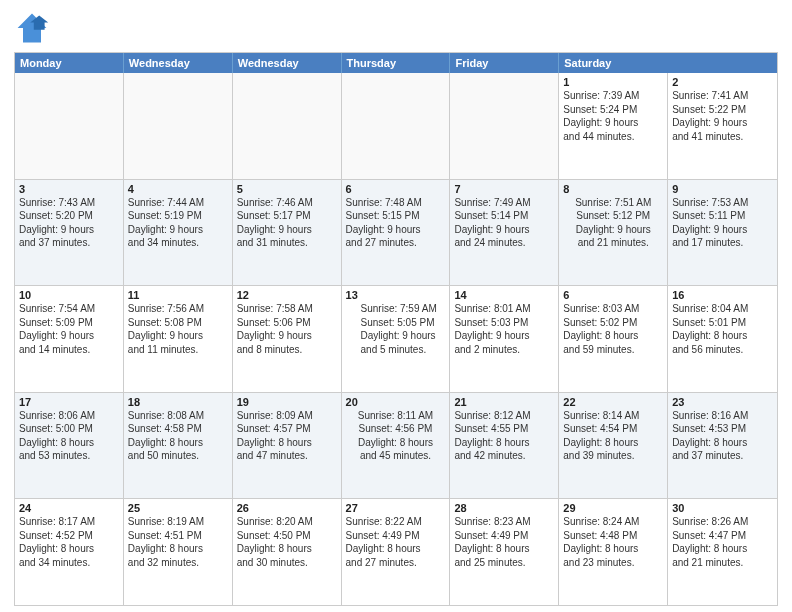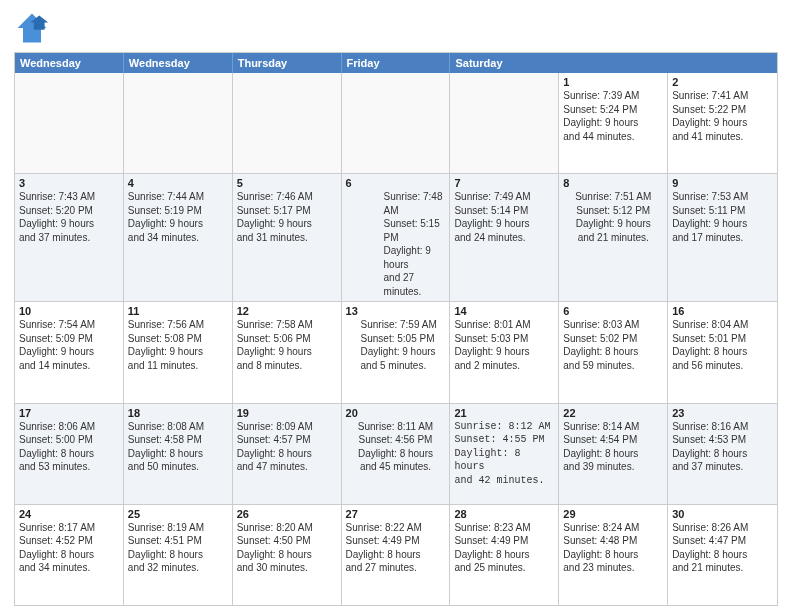--- a/index.html
+++ b/index.html
@@ -131,20 +131,21 @@
       </div>
     </div>
     <div class="title-block">
       <div class="main-title"></div>
       <div class="subtitle"></div>
     </div>
   </div>
 
   <div class="calendar">
     <div class="cal-header">
+        <div class="cal-header-cell">Monday</div>
         <div class="cal-header-cell">Wednesday</div>
         <div class="cal-header-cell">Wednesday</div>
         <div class="cal-header-cell">Thursday</div>
         <div class="cal-header-cell">Friday</div>
         <div class="cal-header-cell">Saturday</div>
       </div>
     <div class="cal-body">
     <div class="cal-row">
           <div class="cal-cell empty"></div>
           <div class="cal-cell empty"></div>
@@ -183,21 +184,21 @@
           </div>
           <div class="cal-cell alt">
             <span class="day-num">5</span>
             <div class="day-info" style="white-space: pre-line;">Sunrise: 7:46 AM
 Sunset: 5:17 PM
 Daylight: 9 hours
 and 31 minutes.</div>
           </div>
           <div class="cal-cell alt">
             <span class="day-num">6</span>
-            <div class="day-info" style="white-space: pre-line; margin-left: 38px;">Sunrise: 7:48 AM
+            <div class="day-info" style="white-space: pre-line;">Sunrise: 7:48 AM
 Sunset: 5:15 PM
 Daylight: 9 hours
 and 27 minutes.</div>
           </div>
           <div class="cal-cell alt">
             <span class="day-num">7</span>
             <div class="day-info" style="white-space: pre-line;">Sunrise: 7:49 AM
 Sunset: 5:14 PM
 Daylight: 9 hours
 and 24 minutes.</div>
@@ -292,21 +293,21 @@
           </div>
           <div class="cal-cell alt">
             <span class="day-num">20</span>
             <div class="day-info" style="white-space: pre-line; text-align: center;">Sunrise: 8:11 AM
 Sunset: 4:56 PM
 Daylight: 8 hours
 and 45 minutes.</div>
           </div>
           <div class="cal-cell alt">
             <span class="day-num">21</span>
-            <div class="day-info" style="white-space: pre-line; font-family: Liberation Mono, monospace;">Sunrise: 8:12 AM
+            <div class="day-info" style="white-space: pre-line;">Sunrise: 8:12 AM
 Sunset: 4:55 PM
 Daylight: 8 hours
 and 42 minutes.</div>
           </div>
           <div class="cal-cell alt">
             <span class="day-num">22</span>
             <div class="day-info" style="white-space: pre-line;">Sunrise: 8:14 AM
 Sunset: 4:54 PM
 Daylight: 8 hours
 and 39 minutes.</div>

